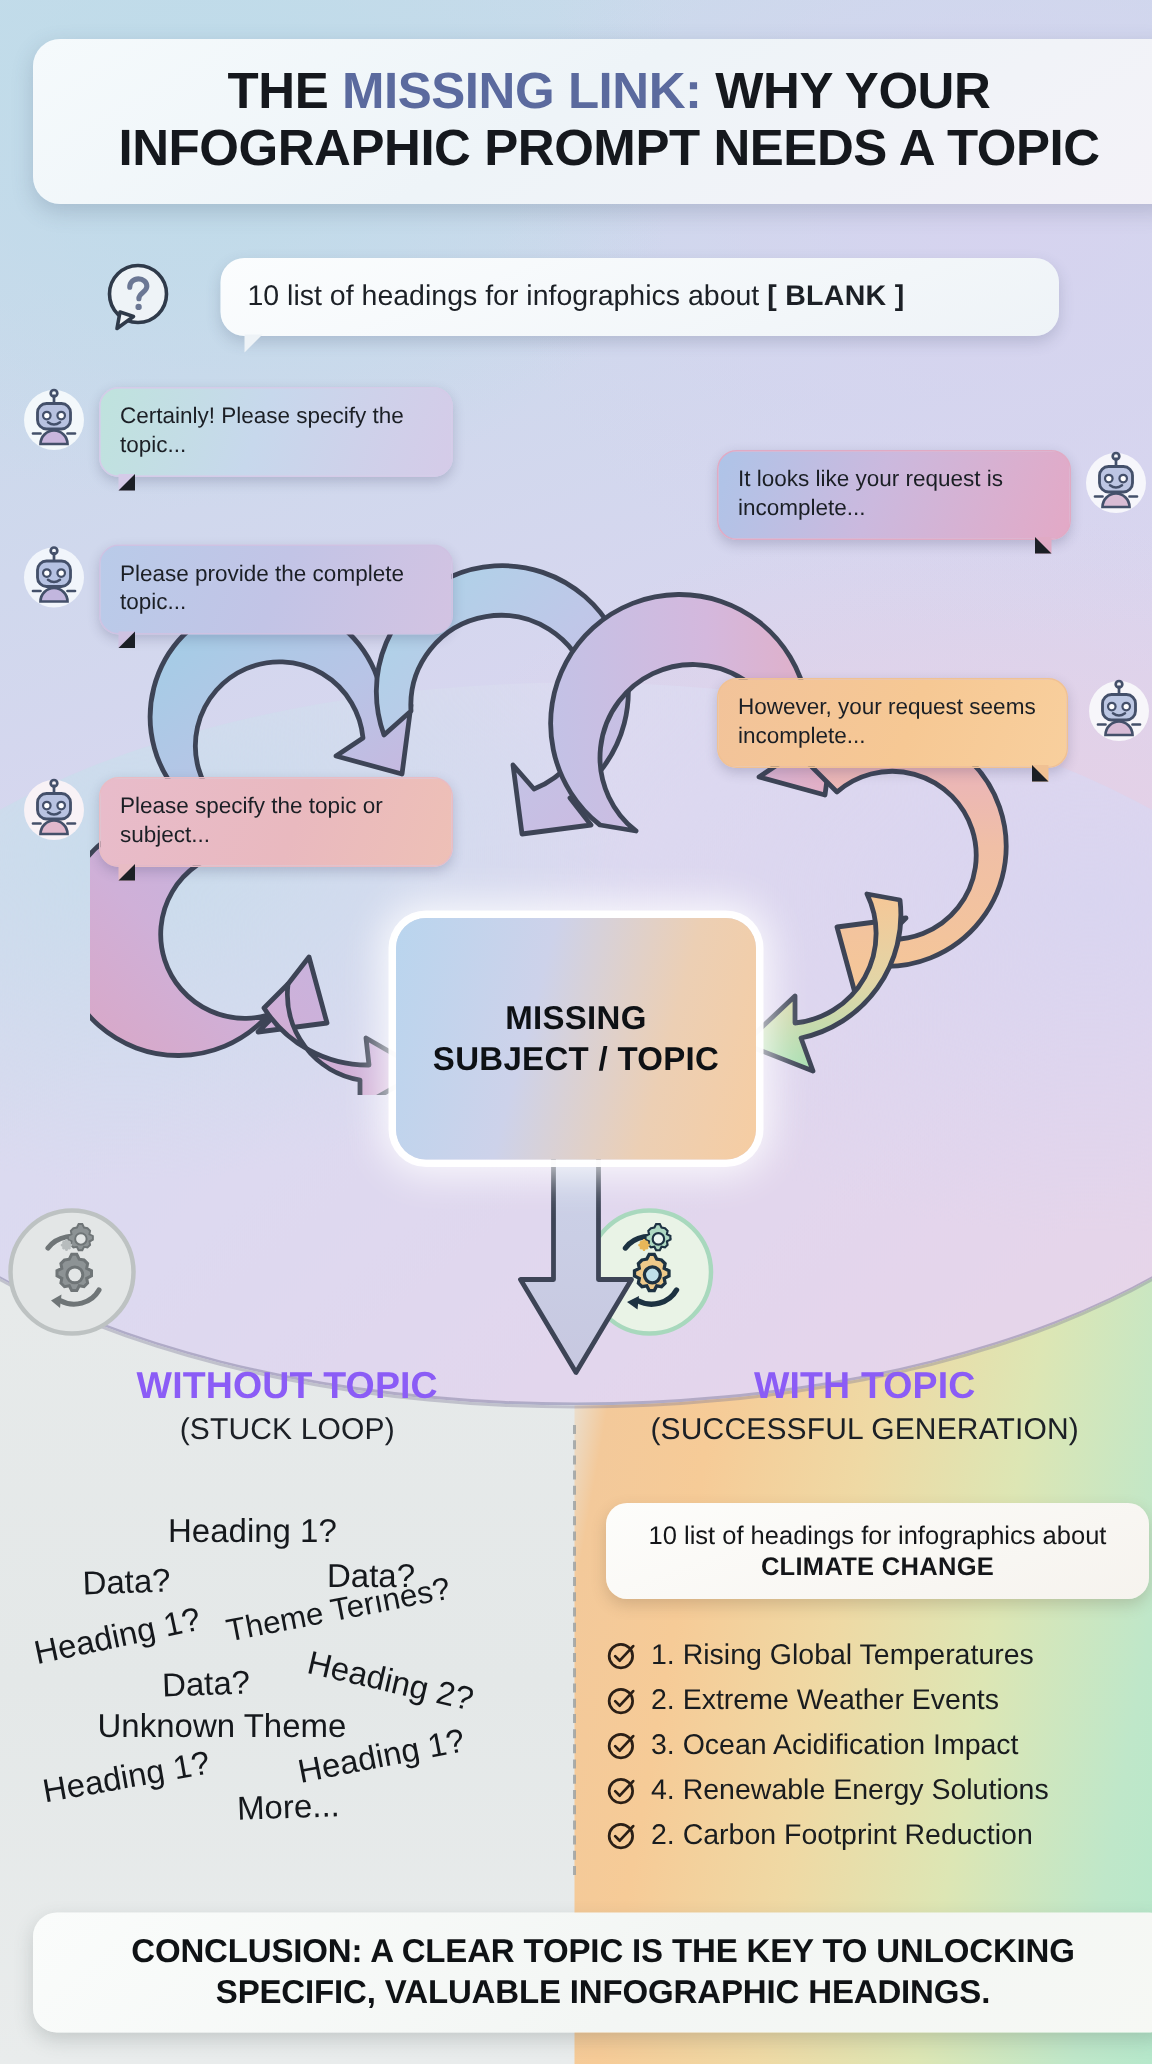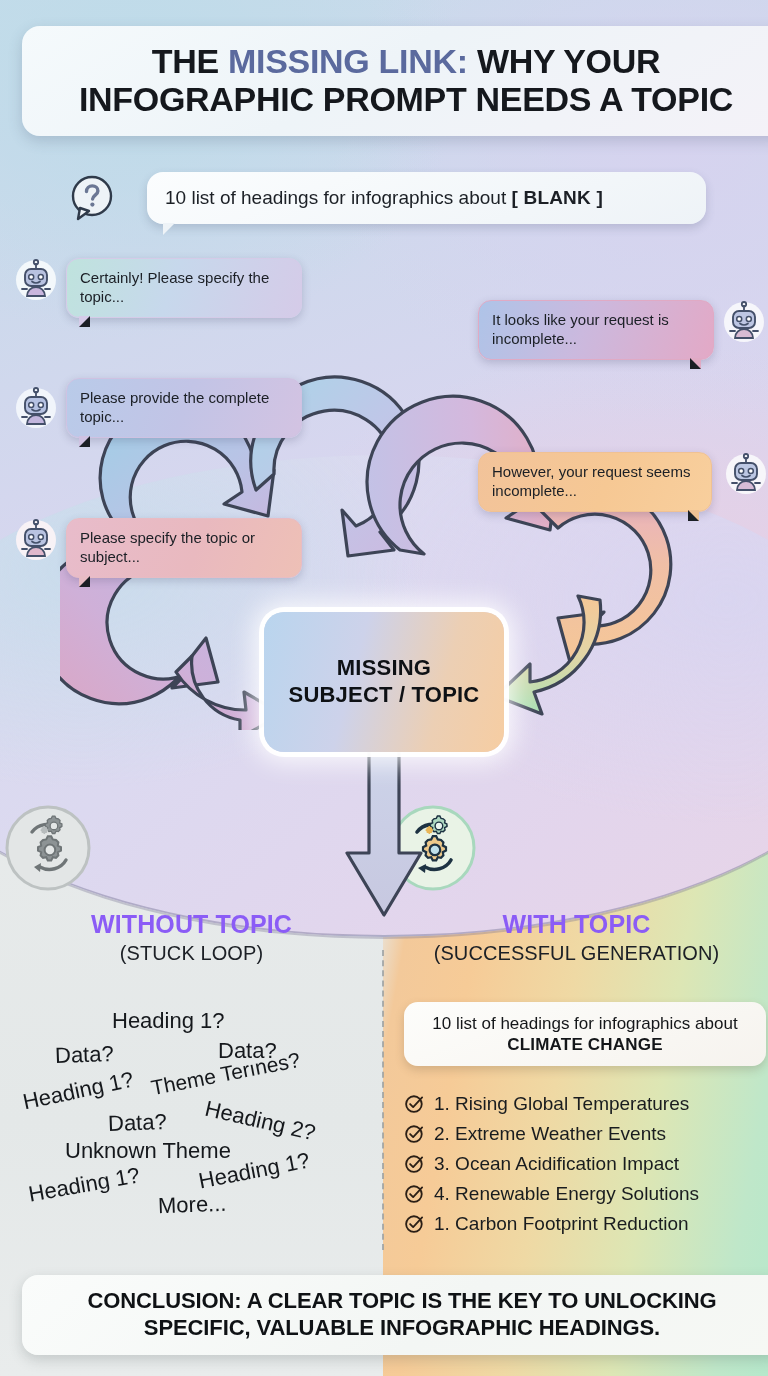--- a/index.html
+++ b/index.html
@@ -103,21 +103,21 @@
   .m2:after{border-top-color:#cfc2e2;}
   .m3{background:linear-gradient(110deg,#e8bccb 0%,#e9b9bf 55%,#eec0b6 100%);border-color:#e8bcc4;}
   .m3:after{border-top-color:#e8bcc4;}
   .m4{background:linear-gradient(110deg,#aec4e8 0%,#cbb9de 45%,#e3a9c6 100%);border-color:#e0aac4;}
   .m4:after{border-top-color:#e0aac4;}
   .m5{background:linear-gradient(110deg,#f2c39a 0%,#f6c894 55%,#f8cf9d 100%);border-color:#f0c193;}
   .m5:after{border-top-color:#f0c193;}
 
   
   .center-card{
-    position:absolute;left:264px;top:612px;width:240px;height:140px;
+    position:absolute;left:264px;top:612px;width:240px;height:161px;
     border-radius:20px;
     background:linear-gradient(105deg,#b9d5ee 0%,#cdd2ea 38%,#eccfb4 72%,#f6cda2 100%);
     box-shadow:0 0 0 5px rgba(255,255,255,.95),0 0 26px 10px rgba(255,255,255,.85);
     display:flex;align-items:center;justify-content:center;text-align:center;
     z-index:6;
   }
   .center-card .ct{
     font-size:22px;font-weight:800;color:#0e1115;line-height:1.22;letter-spacing:.2px;
   }
   .down-arrow{position:absolute;left:330px;top:735px;width:108px;height:190px;z-index:5;}
@@ -276,21 +276,21 @@
         <circle cx="17.2" cy="19" r="2.5" fill="#fff" stroke="#44506a" stroke-width="1.5"></circle>
         <circle cx="26.8" cy="19" r="2.5" fill="#fff" stroke="#44506a" stroke-width="1.5"></circle>
         <path d="M18 23.5q4 3 8 0" fill="none" stroke="#44506a" stroke-width="1.7" stroke-linecap="round"></path>
         <path d="M8 31h5M31 31h5" stroke="#44506a" stroke-width="1.8" stroke-linecap="round"></path>
         <path d="M13 38a9 9 0 0 1 18 0z" fill="#d9bcd4" stroke="#44506a" stroke-width="1.8"></path>
       </svg>
     </span>
     <div class="msg m4">It looks like your request is incomplete...</div>
   </div>
 
-  <div class="chat" style="left:14px;top:378px;align-items:center;">
+  <div class="chat" style="left:14px;top:363px;">
     <span class="avatar">
       <svg viewBox="0 0 44 44" width="44" height="44">
         <circle cx="22" cy="22" r="20" fill="#f1f5fb"></circle>
         <line x1="22" y1="5" x2="22" y2="11" stroke="#44506a" stroke-width="1.8"></line>
         <circle cx="22" cy="4.2" r="2.2" fill="none" stroke="#44506a" stroke-width="1.8"></circle>
         <rect x="11" y="11" width="22" height="17" rx="6" fill="#b6c2e2" stroke="#44506a" stroke-width="1.9"></rect>
         <circle cx="17.2" cy="19" r="2.5" fill="#fff" stroke="#44506a" stroke-width="1.5"></circle>
         <circle cx="26.8" cy="19" r="2.5" fill="#fff" stroke="#44506a" stroke-width="1.5"></circle>
         <path d="M18 23.5q4 3 8 0" fill="none" stroke="#44506a" stroke-width="1.7" stroke-linecap="round"></path>
         <path d="M8 31h5M31 31h5" stroke="#44506a" stroke-width="1.8" stroke-linecap="round"></path>
@@ -456,21 +456,21 @@
         </span>
         <span>4. Renewable Energy Solutions</span>
       </div>
       <div class="item">
         <span class="check">
           <svg viewBox="0 0 22 22" width="21" height="21">
             <circle cx="10.4" cy="11.6" r="8.2" fill="none" stroke="#2b1f16" stroke-width="1.9"></circle>
             <path d="M6.4 11.6 L9.6 14.8 L19 4.6" fill="none" stroke="#2b1f16" stroke-width="1.9" stroke-linecap="round" stroke-linejoin="round"></path>
           </svg>
         </span>
-        <span>1. Carbon Footprint Reduction</span>
+        <span>2. Carbon Footprint Reduction</span>
       </div>
     </div>
 
   <div class="conclusion">
     <p>
       <span>CONCLUSION: A CLEAR TOPIC IS THE KEY TO UNLOCKING</span><br>
       <span>SPECIFIC, VALUABLE INFOGRAPHIC HEADINGS.</span>
     </p>
   </div>
 

